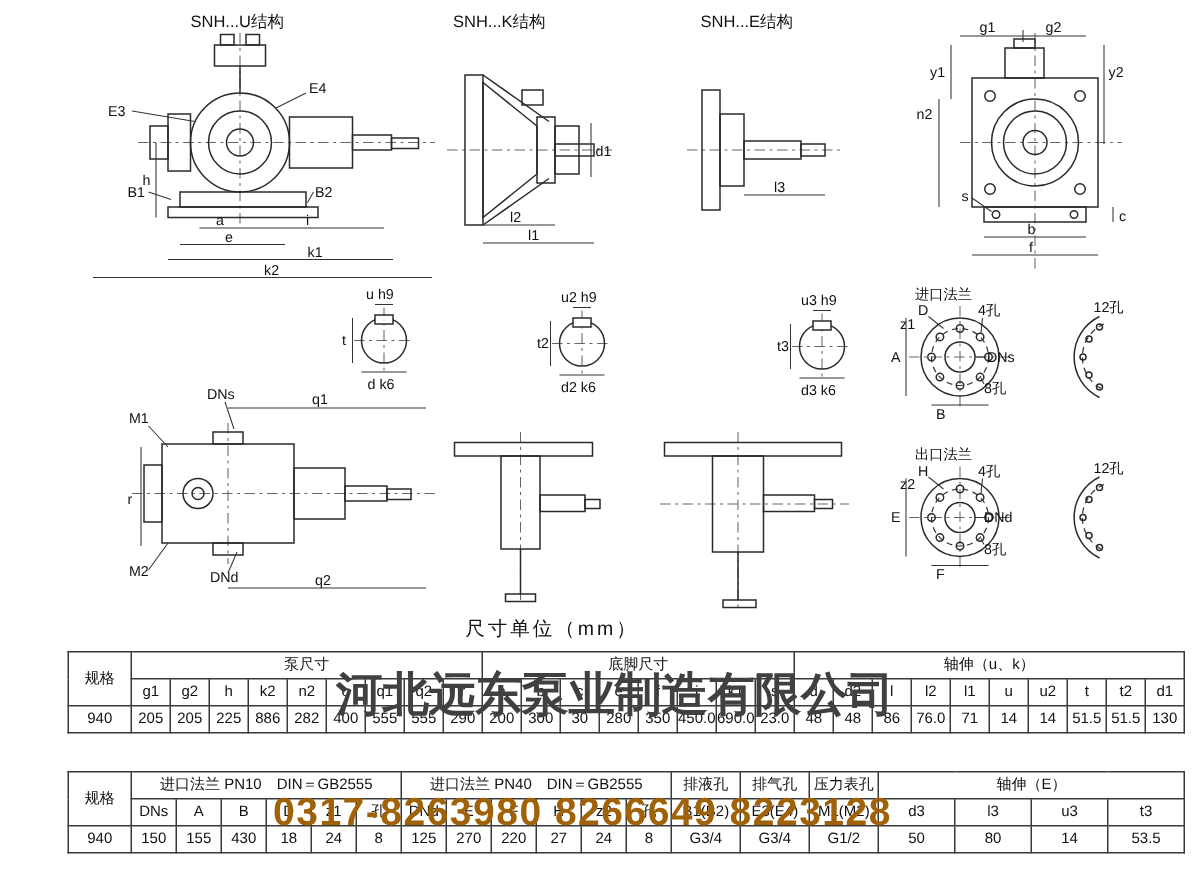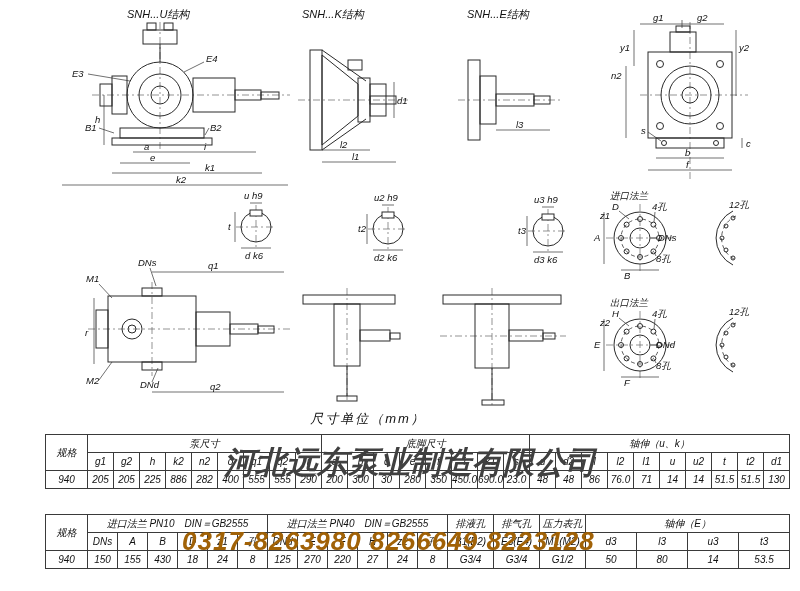--- a/index.html
+++ b/index.html
@@ -1,18 +1,18 @@
 <!DOCTYPE html>
 <html><head>
 <meta charset="utf-8">
 <style>
   html,body{margin:0;padding:0;}
   body{width:800px;height:591px;background:#fff;position:relative;
        font-family:"Liberation Sans",sans-serif;color:#111;overflow:hidden;}
-  .page{position:absolute;inset:0;background:#fff;font-style:italic;}
+  .page{position:absolute;inset:0;background:#fff;}
   svg{position:absolute;left:0;top:0;}
   svg text{font-family:"Liberation Sans",sans-serif;font-size:9.5px;fill:#111;}
   svg text.ttl{font-size:11px;}
   .s{fill:none;stroke:#2a2a2a;stroke-width:1;}
   .sf{fill:#fff;stroke:#2a2a2a;stroke-width:1;}
   .cl{stroke:#666;stroke-width:.7;stroke-dasharray:7 3 2 3;fill:none;}
   .dim{stroke:#333;stroke-width:.7;fill:none;}
   .dsh{stroke:#333;stroke-width:.8;stroke-dasharray:4 3;fill:none;}
   .unit-label{position:absolute;top:410px;left:0;width:736px;text-align:center;
        font-size:13px;letter-spacing:2px;}

